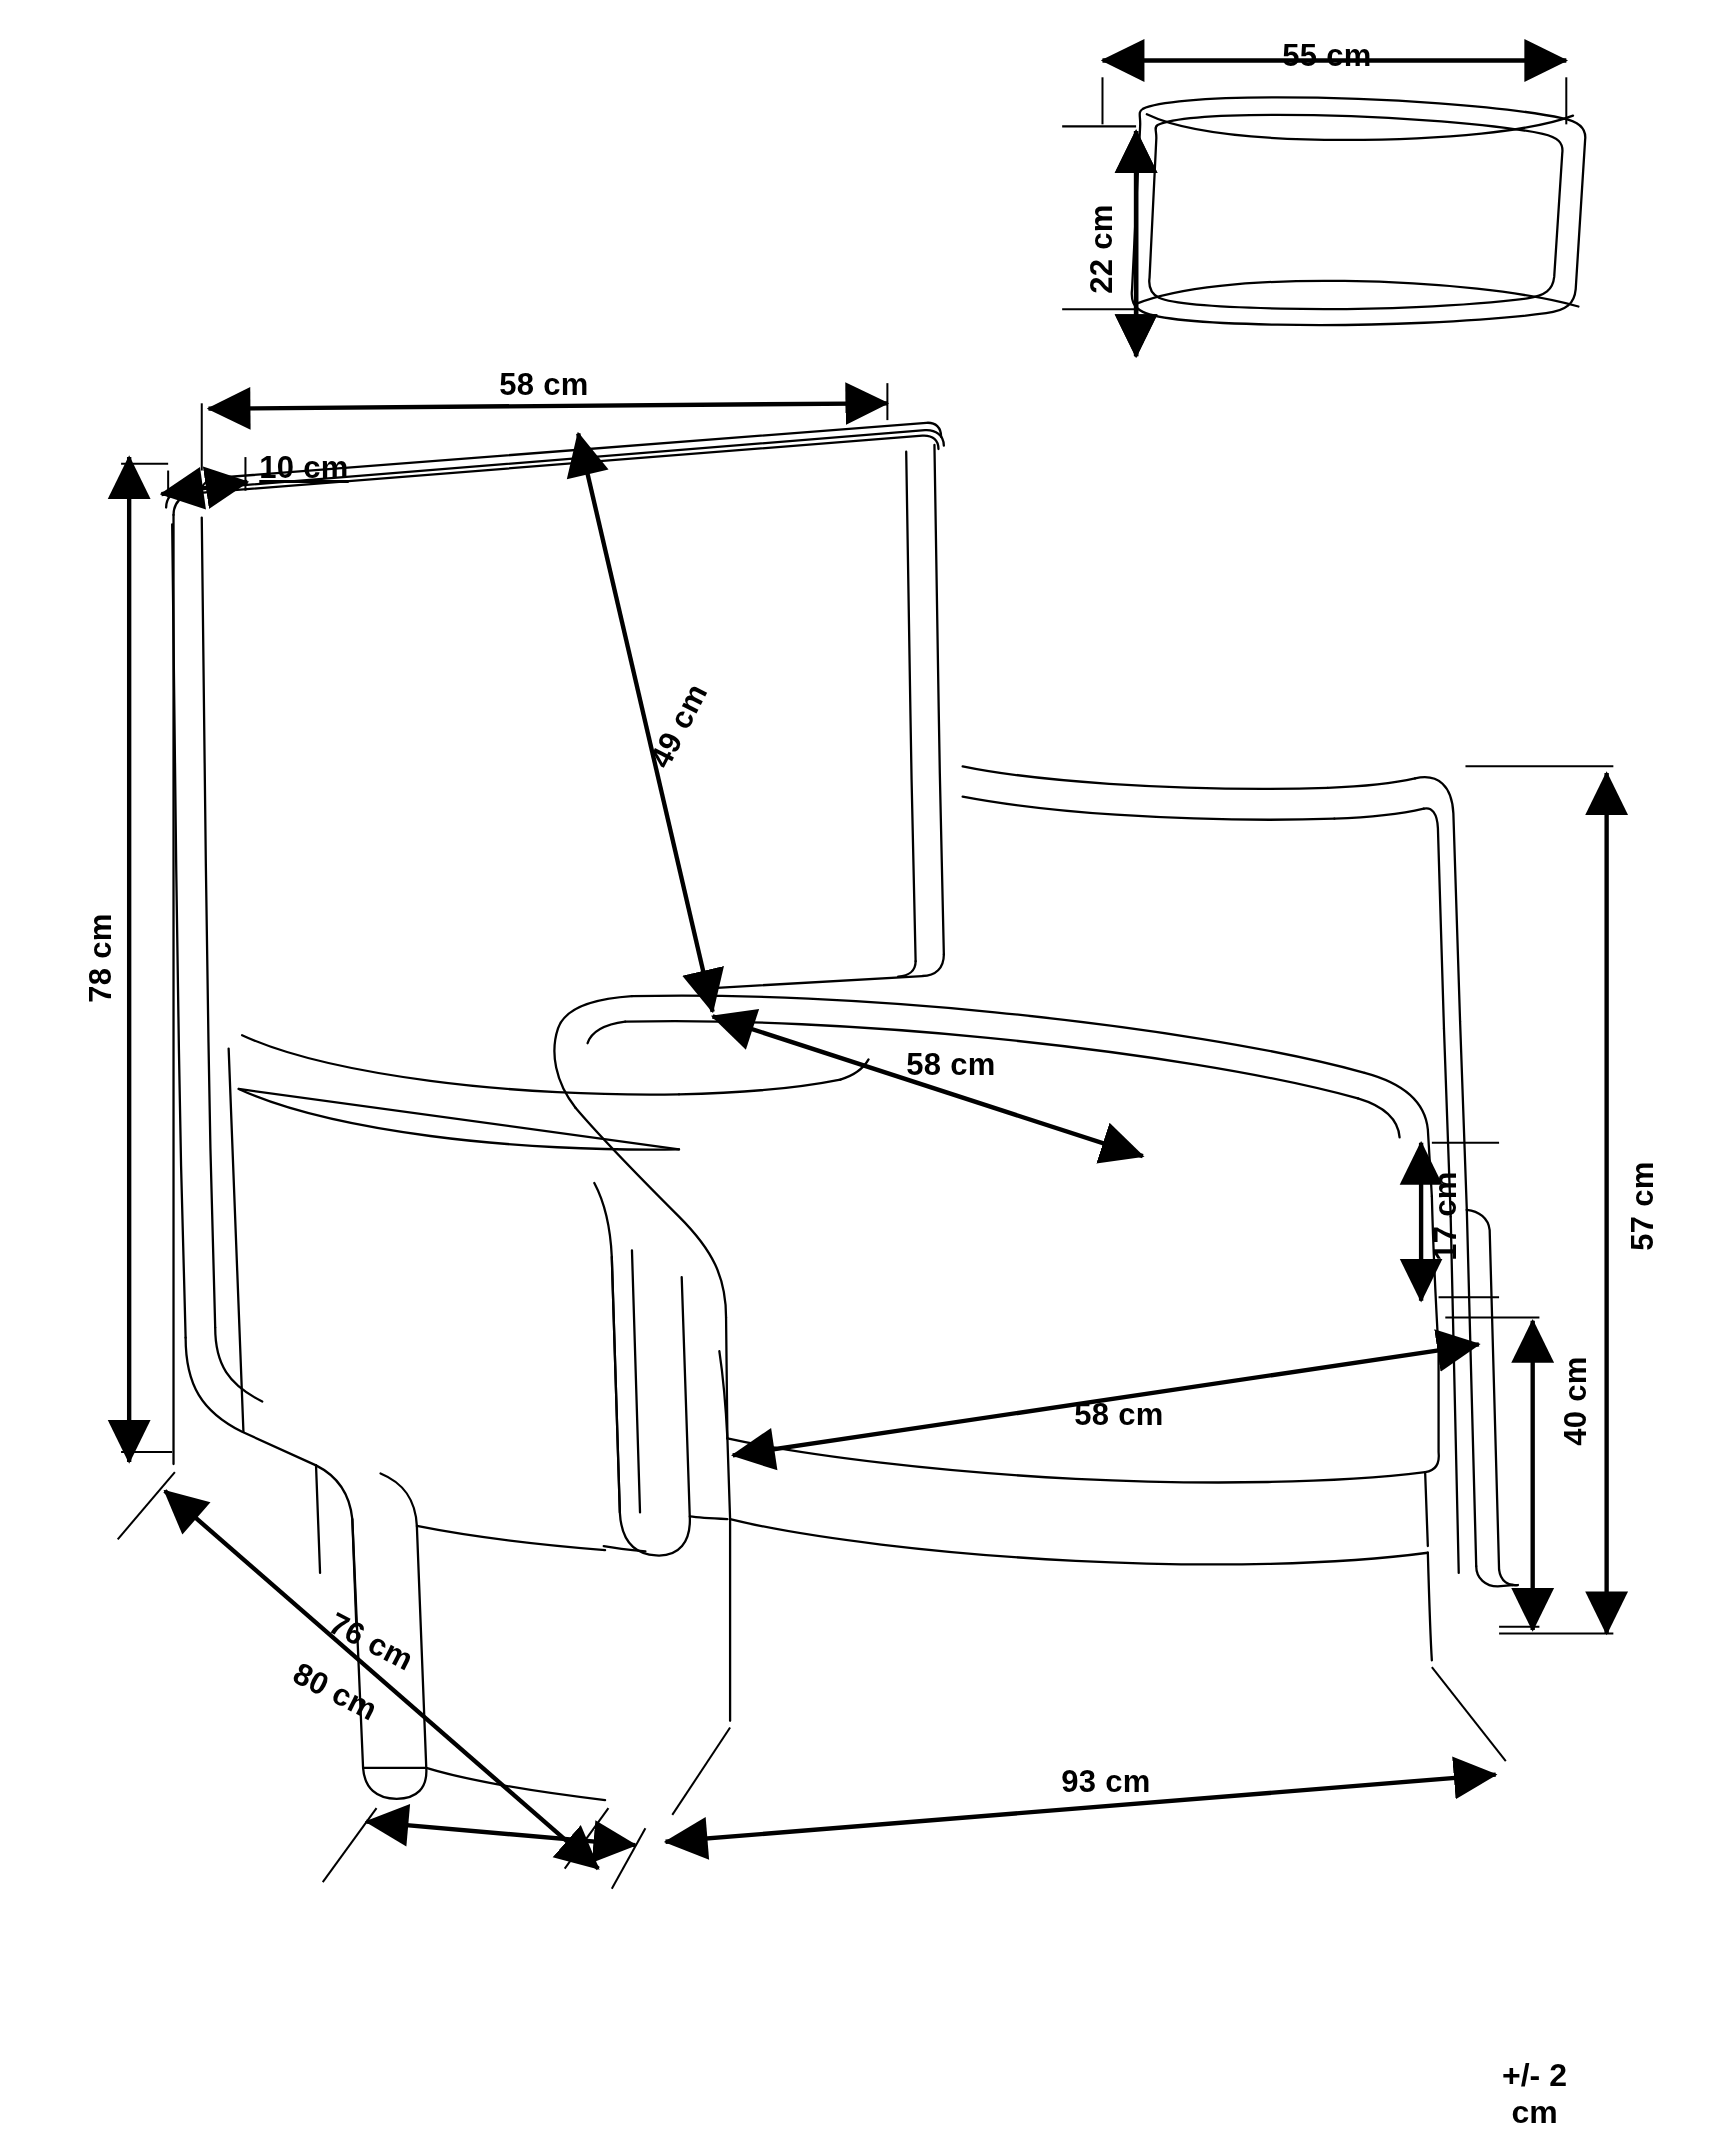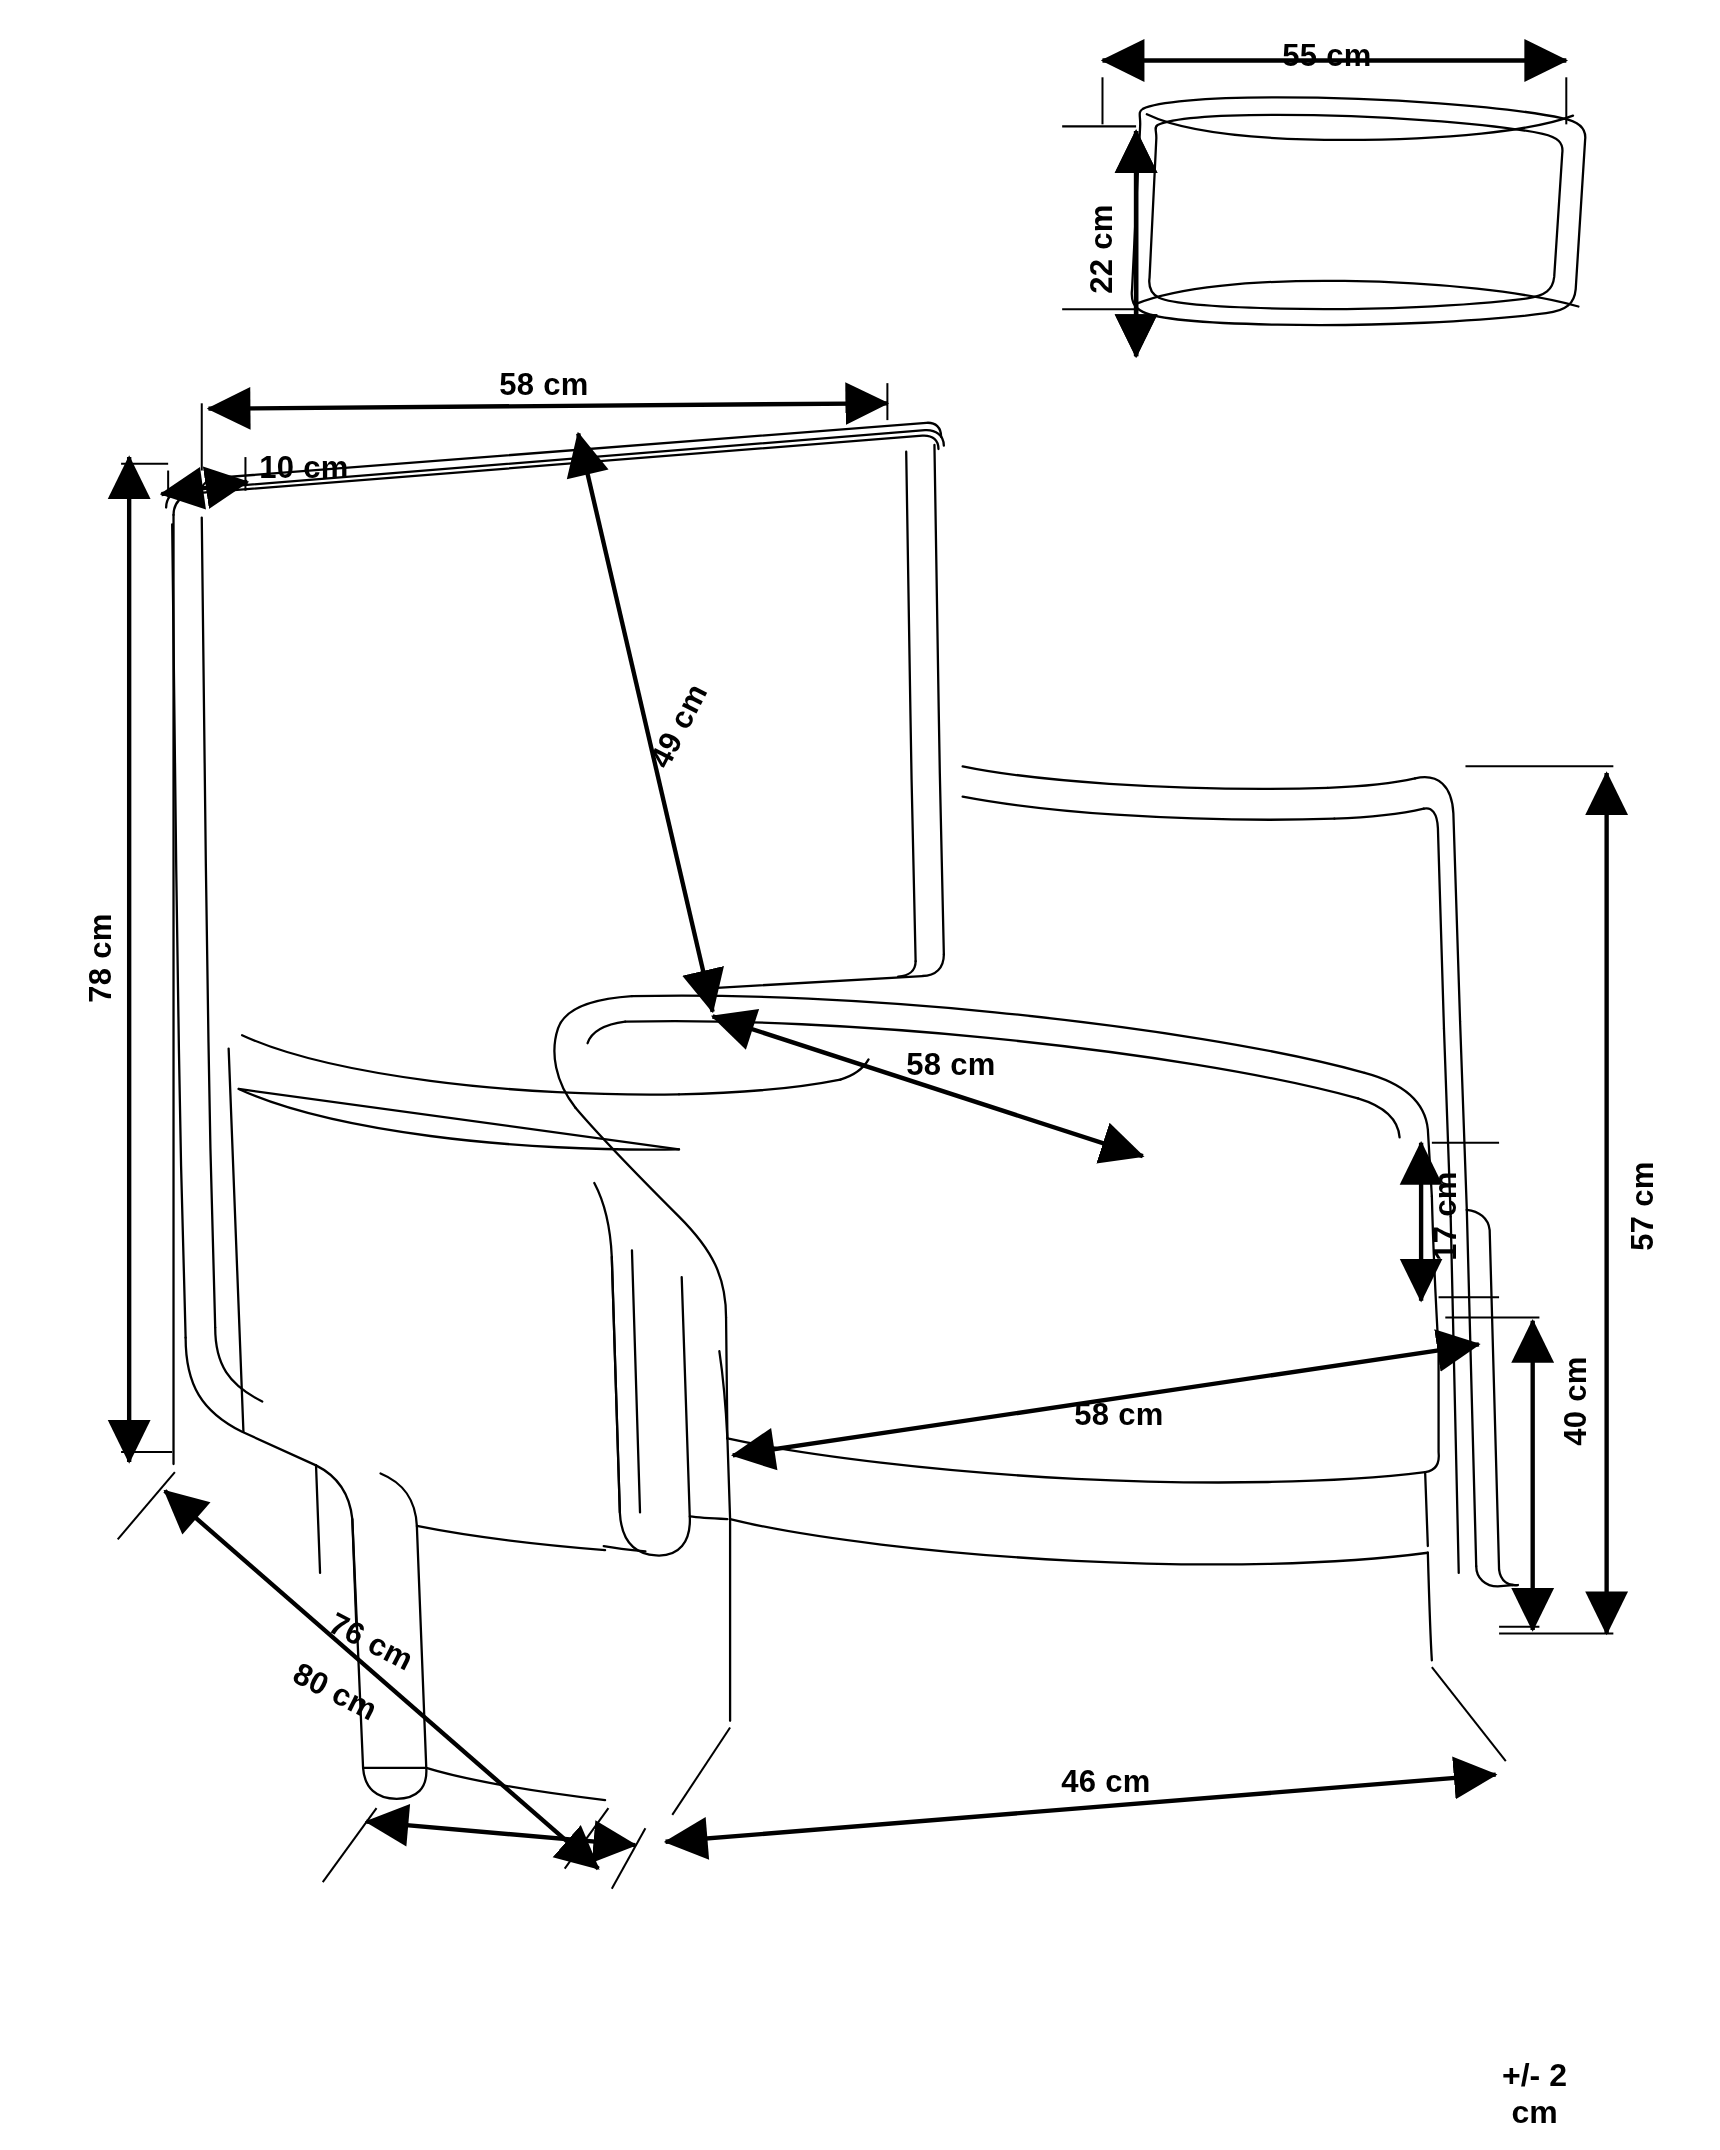--- a/index.html
+++ b/index.html
@@ -231,38 +231,38 @@
       <path d="M1690,195 L1690,530" marker-start="url(#arrowStart)" marker-end="url(#arrowEnd)"></path>
     </g>
   </svg>
 
   <div class="dim-label plain" style="left:1327px; top:56px;">55 cm</div>
 
   <div class="dim-label rot90" style="left:1102px; top:249px;">22 cm</div>
 
   <div class="dim-label plain" style="left:544px; top:385px;">58 cm</div>
 
-  <div class="dim-label plain" style="left:304px; top:468px;">10 cm</div>
+  <div class="dim-label plain" style="left:304px; top:468px;text-decoration:underline;">10 cm</div>
 
   <div class="dim-label rotdiag" style="left:679px; top:726px;">49 cm</div>
 
   <div class="dim-label rot90" style="left:101px; top:958px;">78 cm</div>
 
   <div class="dim-label plain" style="left:951px; top:1065px;">58 cm</div>
 
   <div class="dim-label rot90" style="left:1446px; top:1216px;">17 cm</div>
 
   <div class="dim-label rot90" style="left:1643px; top:1206px;">57 cm</div>
 
   <div class="dim-label plain" style="left:1119px; top:1415px;">58 cm</div>
 
   <div class="dim-label rot90" style="left:1576px; top:1401px;">40 cm</div>
 
   <div class="dim-label rotdiag3" style="left:371px; top:1642px;">76 cm</div>
 
   <div class="dim-label rotdiag3" style="left:335px; top:1692px;">80 cm</div>
 
-  <div class="dim-label plain" style="left:1106px; top:1782px;">46 cm</div>
+  <div class="dim-label plain" style="left:1106px; top:1782px;">93 cm</div>
 
   <div class="tolerance" style="left:1499px; top:2057px;text-align:center;">+/- 2 cm</div>
 
 </div>
 
 
 </body></html>

